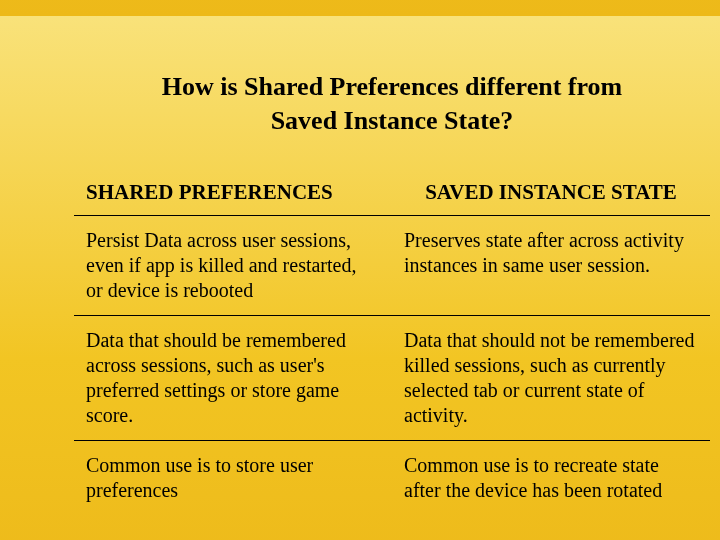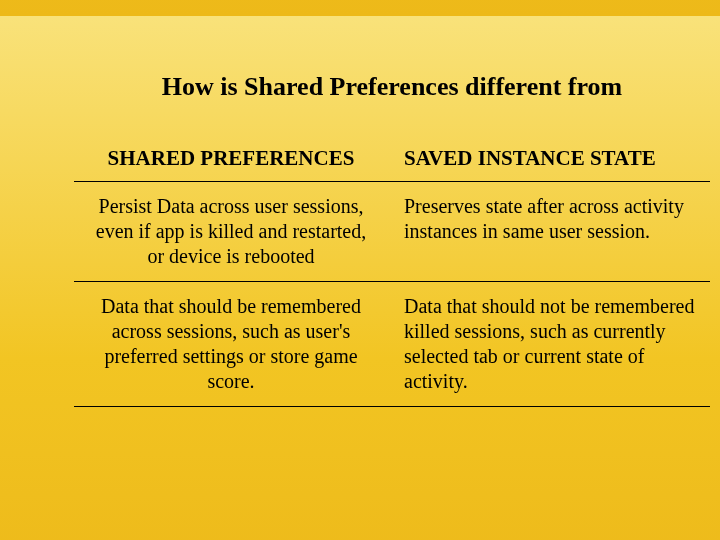--- a/index.html
+++ b/index.html
@@ -26,49 +26,55 @@
     th, td {
       text-align: left;
       vertical-align: top;
       font-family: 'Times New Roman', Times, serif;
     }
     th {
       font-size: 21px;
       font-weight: bold;
       padding: 8px 12px 10px 12px;
       border-bottom: 1px solid #000;
+      text-align: center;
     }
-    th.col-left { text-align: center; }
+    th.col-left { text-align: left; }
     td {
       font-size: 20px;
       line-height: 1.25;
       padding: 12px 12px 12px 12px;
       border-bottom: 1px solid #000;
     }
     tr.last td { border-bottom: none; }
-    .col-left { width: 50%; padding-right: 16px; text-align: center; }
+    .col-left { width: 50%; padding-right: 16px; }
     .col-right { width: 50%; padding-left: 12px; }
   </style>
 </head>
 <body>
 
 <div class="title">
   <span>How is Shared Preferences different from</span><br>
+  <span>Saved Instance State?</span>
 </div>
 
 <table>
   <thead>
     <tr>
       <th class="col-left">SHARED PREFERENCES</th>
       <th class="col-right">SAVED INSTANCE STATE</th>
     </tr>
   </thead>
   <tbody>
     <tr>
       <td class="col-left">Persist Data across user sessions, even if app is killed and restarted, or device is rebooted</td>
       <td class="col-right">Preserves state after across activity instances in same user session.</td>
     </tr>
     <tr>
       <td class="col-left">Data that should be remembered across sessions, such as user's preferred settings or store game score.</td>
       <td class="col-right">Data that should not be remembered killed sessions, such as currently selected tab or current state of activity.</td>
     </tr>
+    <tr class="last">
+      <td class="col-left">Common use is to store user preferences</td>
+      <td class="col-right">Common use is to recreate state after the device has been rotated</td>
+    </tr>
   </tbody>
 </table>
 
 </body></html>

